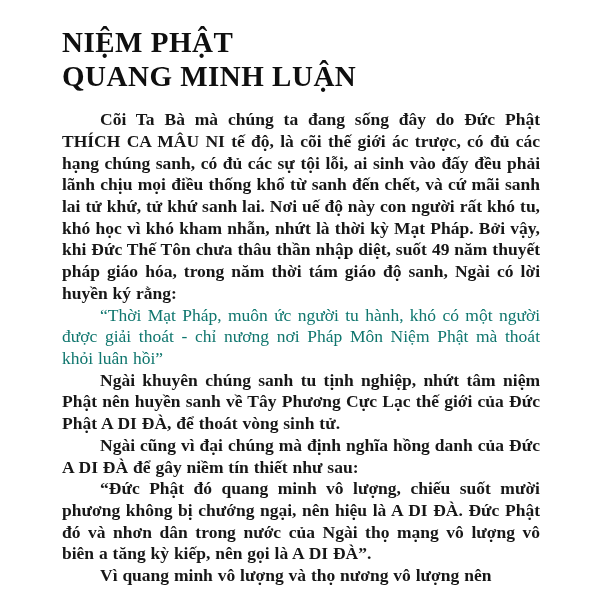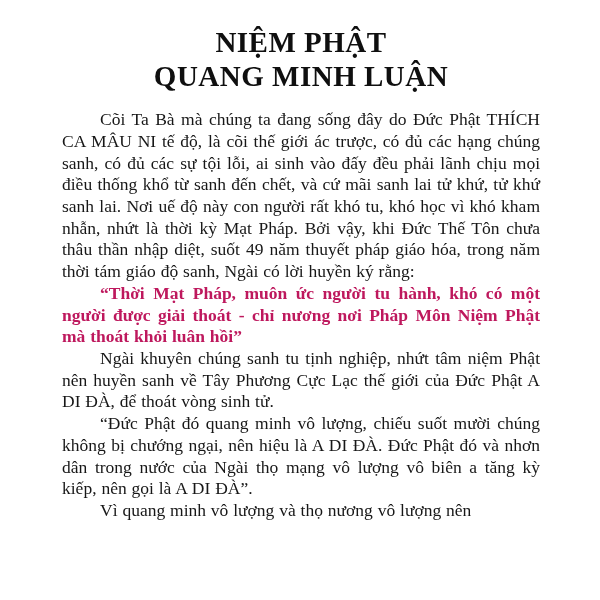--- a/index.html
+++ b/index.html
@@ -13,56 +13,58 @@
     height: 600px;
     background: #ffffff;
     box-sizing: border-box;
     padding: 26px 60px 0 62px;
     overflow: hidden;
     font-family: "Liberation Serif", "DejaVu Serif", serif;
     color: #141414;
   }
   .doc-title {
     margin: 0 0 16px 0;
-    text-align: center;
+    text-align: left;
     font-weight: bold;
     font-size: 29px;
     line-height: 1.16;
     letter-spacing: 0.5px;
     color: #0f0f0f;
   }
   .doc-title .title-line {
     display: block;
     white-space: nowrap;
   }
   .doc-body p {
     margin: 0;
     font-size: 17.5px;
     line-height: 21.7px;
     text-align: justify;
     text-indent: 38px;
     color: #171717;
     word-spacing: 0.5px;
+    font-weight: bold;
   }
   .doc-body p.quote-bold {
-    font-weight: bold;
-    color: #be185d;
+    font-weight: normal;
+    color: #0f766e;
   }
 </style>
 </head>
 <body>
 
 <div class="page">
 
   <h1 class="doc-title">
     <span class="title-line">NIỆM PHẬT</span>
     <span class="title-line">QUANG MINH LUẬN</span>
   </h1>
 
   <div class="doc-body">
     <p>Cõi Ta Bà mà chúng ta đang sống đây do Đức Phật THÍCH CA MÂU NI tế độ, là cõi thế giới ác trược, có đủ các hạng chúng sanh, có đủ các sự tội lỗi, ai sinh vào đấy đều phải lãnh chịu mọi điều thống khổ từ sanh đến chết, và cứ mãi sanh lai tử khứ, tử khứ sanh lai. Nơi uế độ này con người rất khó tu, khó học vì khó kham nhẫn, nhứt là thời kỳ Mạt Pháp. Bởi vậy, khi Đức Thế Tôn chưa thâu thần nhập diệt, suốt 49 năm thuyết pháp giáo hóa, trong năm thời tám giáo độ sanh, Ngài có lời huyền ký rằng:</p>
     <p class="quote-bold">“Thời Mạt Pháp, muôn ức người tu hành, khó có một người được giải thoát - chỉ nương nơi Pháp Môn Niệm Phật mà thoát khỏi luân hồi”</p>
     <p>Ngài khuyên chúng sanh tu tịnh nghiệp, nhứt tâm niệm Phật nên huyền sanh về Tây Phương Cực Lạc thế giới của Đức Phật A DI ĐÀ, để thoát vòng sinh tử.</p>
-    <p>“Đức Phật đó quang minh vô lượng, chiếu suốt mười chúng không bị chướng ngại, nên hiệu là A DI ĐÀ. Đức Phật đó và nhơn dân trong nước của Ngài thọ mạng vô lượng vô biên a tăng kỳ kiếp, nên gọi là A DI ĐÀ”.</p>
+    <p>Ngài cũng vì đại chúng mà định nghĩa hồng danh của Đức A DI ĐÀ để gây niềm tín thiết như sau:</p>
+    <p>“Đức Phật đó quang minh vô lượng, chiếu suốt mười phương không bị chướng ngại, nên hiệu là A DI ĐÀ. Đức Phật đó và nhơn dân trong nước của Ngài thọ mạng vô lượng vô biên a tăng kỳ kiếp, nên gọi là A DI ĐÀ”.</p>
     <p>Vì quang minh vô lượng và thọ nương vô lượng nên</p>
   </div>
 
 </div>
 
 </body></html>

